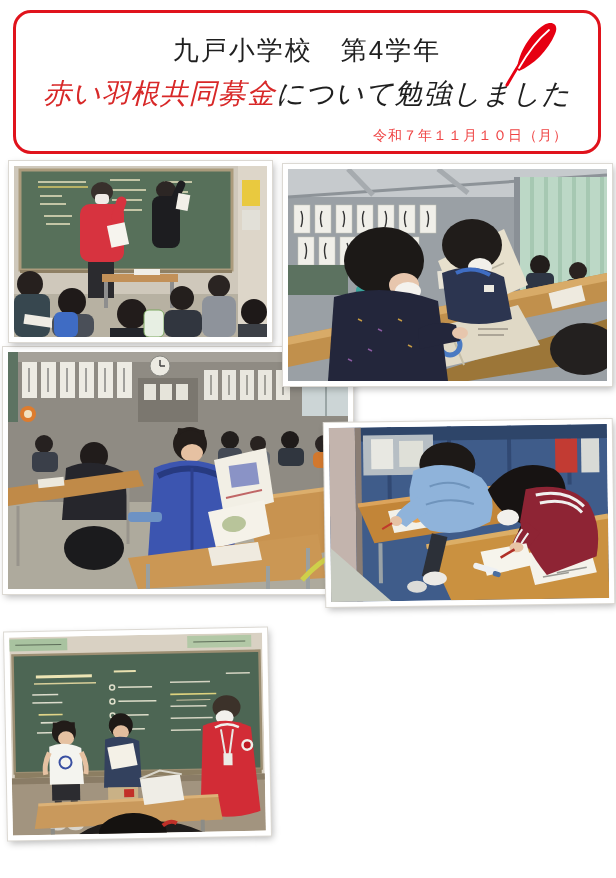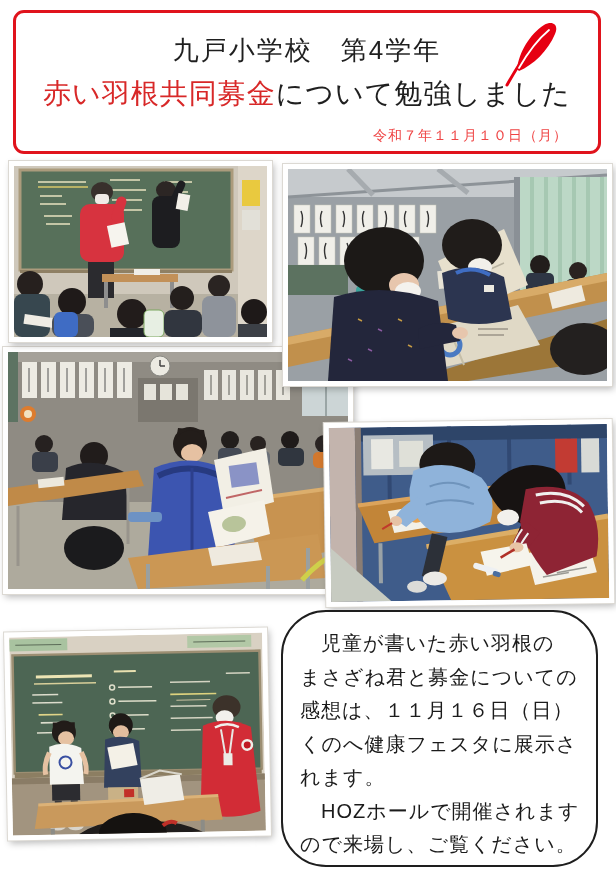--- a/index.html
+++ b/index.html
@@ -1,24 +1,24 @@
 <!DOCTYPE html>
 <html><head>
 <meta charset="utf-8">
 <style>
   html,body{margin:0;padding:0;background:#ffffff;}
   body{font-family:"Liberation Sans","DejaVu Sans",sans-serif;}
   .page{position:relative;width:616px;height:878px;background:#fff;overflow:hidden;}
 
   
   .header-box{position:absolute;left:13px;top:10px;width:588px;height:144px;
-    border:3px solid #e0131c;border-radius:11px;box-sizing:border-box;
+    border:3px solid #e0131c;border-radius:18px;box-sizing:border-box;
     text-align:center;background:#fff;}
   .title1{margin-top:20px;font-size:26px;color:#1f1f1f;letter-spacing:2px;white-space:nowrap;}
-  .title2{margin-top:7px;font-size:28px;color:#1f1f1f;letter-spacing:1px;white-space:nowrap;}
+  .title2{margin-top:7px;font-size:28px;color:#1f1f1f;letter-spacing:1px;white-space:nowrap;font-style:italic;}
   .title2 .red{color:#d82828;}
   .date{position:absolute;right:30px;top:114px;font-size:14px;color:#ef4444;letter-spacing:1px;}
   .feather{position:absolute;left:484px;top:8px;width:62px;height:68px;}
 
   
   .photo{position:absolute;background:#fff;padding:5px;
     box-shadow:0 0 0 1px #dcd9d3, 2px 3px 7px rgba(0,0,0,.28);}
   .photo svg{display:block;width:100%;height:100%;}
   #photo1{left:9px;  top:161px;width:253px;height:171px;z-index:2;}
   #photo2{left:283px;top:164px;width:319px;height:212px;z-index:2;}
@@ -341,23 +341,14 @@
       <path d="M40 192v6M190 186v12" stroke="#8c8c86" stroke-width="4"></path>
       <polygon points="128,144 168,140 172,166 132,170" fill="#efede6"></polygon>
       <path d="M128 144l20 -8l22 4" stroke="#d8d5ca" stroke-width="2" fill="none"></path>
       <rect x="112" y="154" width="10" height="8" fill="#c23028"></rect>
       <path d="M66 198 Q90 183 120 187 Q160 183 190 198 Z" fill="#201d1c"></path>
       <ellipse cx="120" cy="198" rx="34" ry="20" fill="#151210"></ellipse>
       <path d="M150 191q8 -6 14 -2" stroke="#c03028" stroke-width="4" fill="none"></path>
     </svg>
   </div>
 
-  <div class="bubble">
-    <div class="bubble-text">　児童が書いた赤い羽根の
-まさざね君と募金についての
-感想は、１１月１６日（日）
-くのへ健康フェスタに展示さ
-れます。
-　HOZホールで開催されます
-ので来場し、ご覧ください。</div>
-  </div>
 
 </div>
 
 </body></html>

